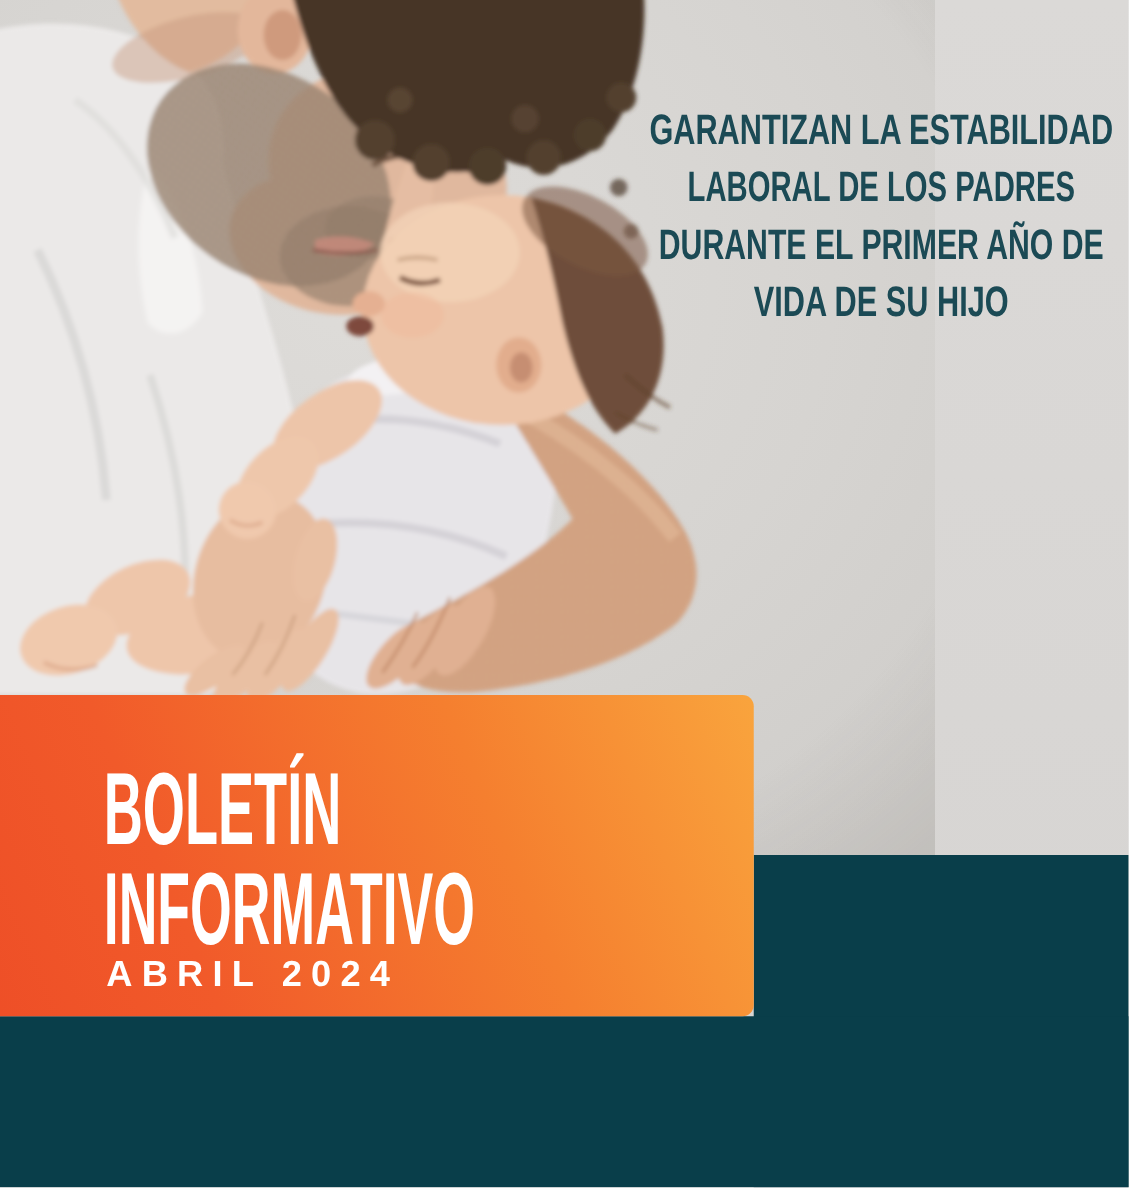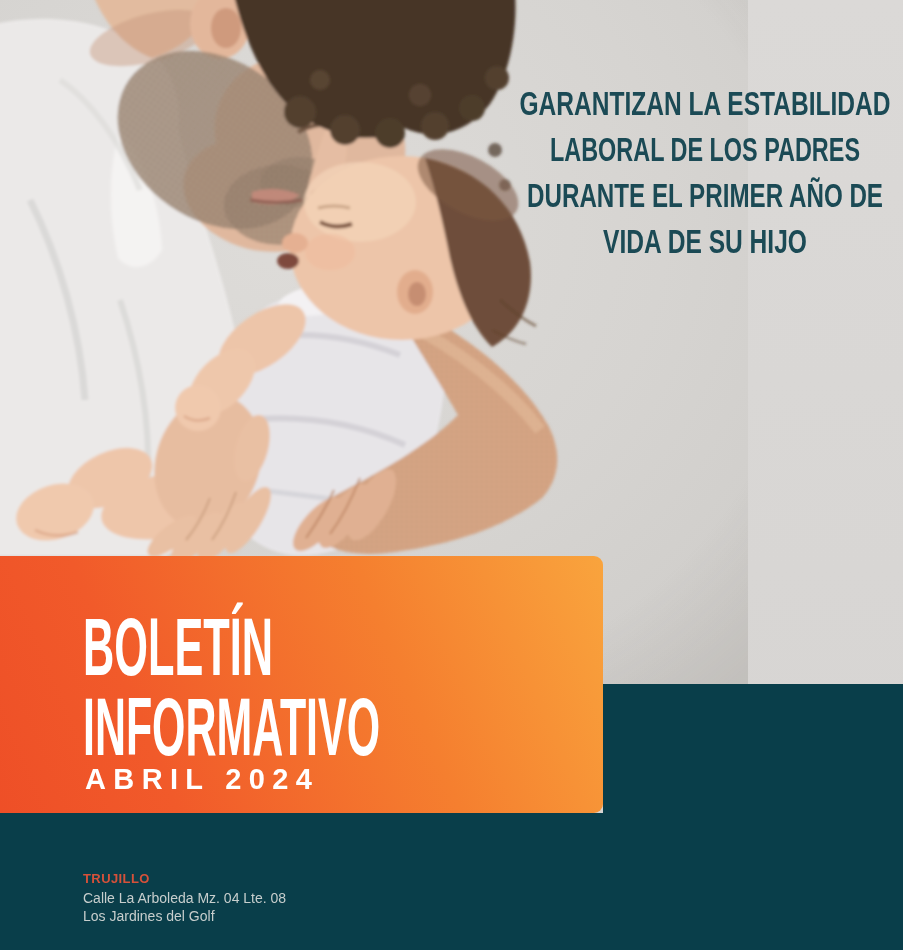--- a/index.html
+++ b/index.html
@@ -186,21 +186,14 @@
   <div class="teal-band" style="background:#093e4a"></div>
 
   <div class="orange-banner" style="background:linear-gradient(67deg,#ee4f27 0%,#f15a2a 25%,#f57f2f 65%,#f9a43d 100%)"></div>
 
   <svg class="title-svg" viewBox="0 0 430 205">
     <text x="3" y="75" font-size="82" textLength="190" lengthAdjust="spacingAndGlyphs">BOLETÍN</text>
     <text x="3" y="155" font-size="82" textLength="297" lengthAdjust="spacingAndGlyphs">INFORMATIVO</text>
     <text x="5" y="189" font-size="29" textLength="227" lengthAdjust="spacing">ABRIL 2024</text>
   </svg>
 
-  <div class="footer-text">
-    <p class="footer-city" style="color:#d5513a">TRUJILLO</p>
-    <p class="footer-addr" style="color:#c7cecd">
-      <span>Calle La Arboleda Mz. 04 Lte. 08</span><br>
-      <span>Los Jardines del Golf</span>
-    </p>
-  </div>
 
 </div>
 
 </body></html>

